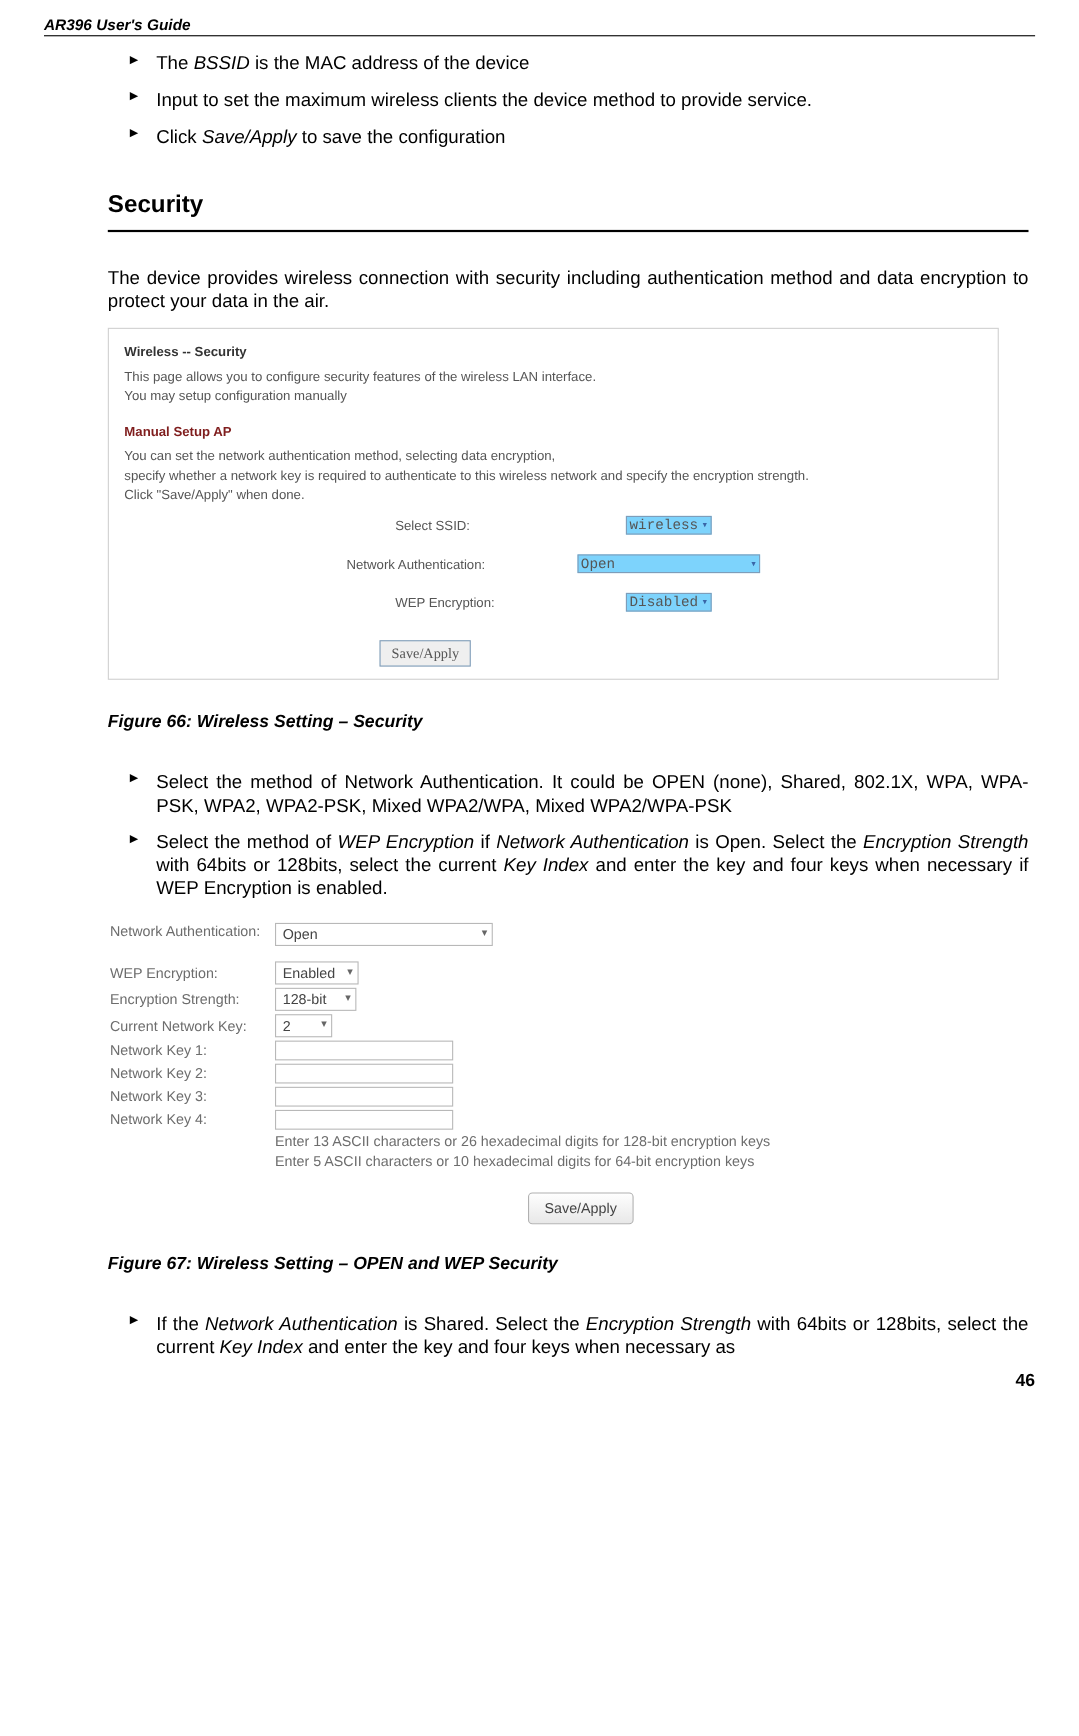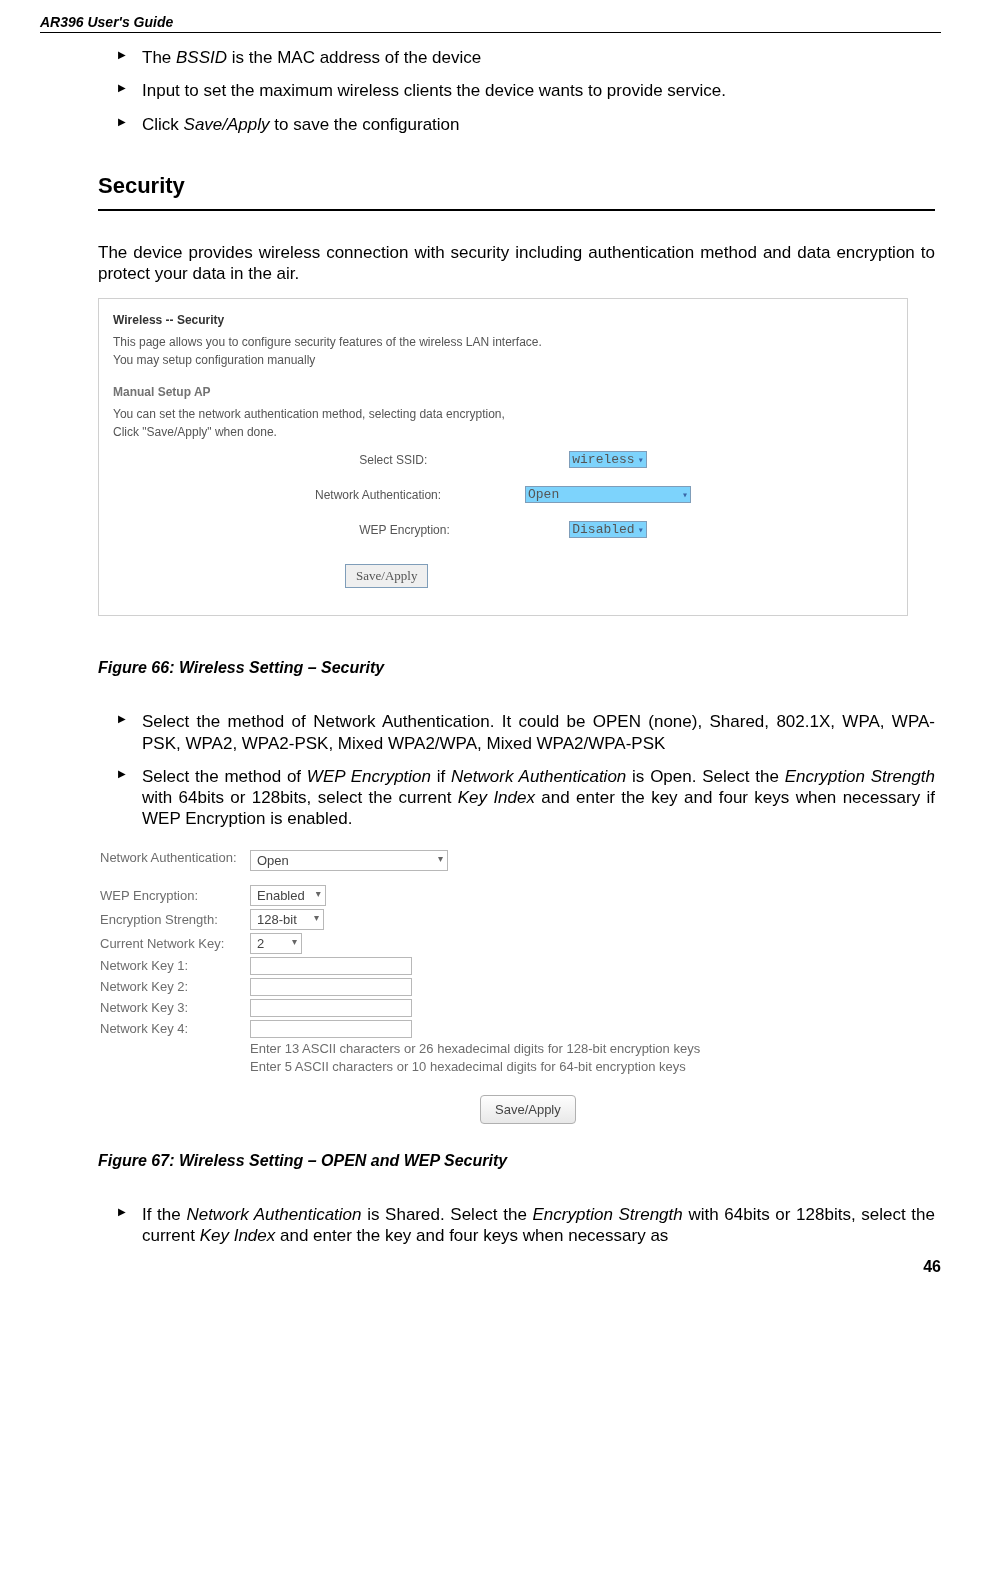--- a/index.html
+++ b/index.html
@@ -54,38 +54,38 @@
     margin-bottom: 16px;
   }
   .body-para {
     text-align: justify;
     margin-bottom: 14px;
     line-height: 1.25;
     margin-top: 31px;
   }
   .panel1 {
     border: 1px solid #d0d0d0;
-    padding: 14px 14px 27px 14px;
+    padding: 14px 14px 11px 14px;
     font-family: Verdana, Arial, sans-serif;
     font-size: 12px;
     color: #555;
-    margin-bottom: 43px;
+    margin-bottom: 30px;
     width: 780px;
   }
   .panel-title {
     font-weight: bold;
     color: #333;
     margin-bottom: 6px;
   }
   .panel-sub {
     line-height: 1.5;
   }
   .panel-sec {
     font-weight: bold;
-    color: #737373;
+    color: #7f1d1d;
     margin-top: 16px;
     margin-bottom: 6px;
   }
   .form-row {
     display: flex;
     align-items: center;
     margin-top: 10px;
     justify-content: center;
   }
   .form-row .lbl {
@@ -189,37 +189,38 @@
 <div class="page">
   <div class="header">AR396 User's Guide</div>
 
   <div class="content">
 
     <ul class="tri">
       <li>
         <span>The </span><span class="ital">BSSID</span><span> is the MAC address of the device</span>
       </li>
       <li>
-        <span>Input to set the maximum wireless clients the device wants to provide service.</span>
+        <span>Input to set the maximum wireless clients the device method to provide service.</span>
       </li>
       <li>
         <span>Click </span><span class="ital">Save/Apply</span><span> to save the configuration</span>
       </li>
     </ul>
 
     <div class="sec-head">Security</div>
 
     <div class="body-para">The device provides wireless connection with security including authentication method and data encryption to protect your data in the air.</div>
 
     <div class="panel1">
       <div class="panel-title">Wireless -- Security</div>
       <div class="panel-sub">This page allows you to configure security features of the wireless LAN interface.</div>
       <div class="panel-sub">You may setup configuration manually</div>
       <div class="panel-sec">Manual Setup AP</div>
       <div class="panel-sub">You can set the network authentication method, selecting data encryption,</div>
+      <div class="panel-sub">specify whether a network key is required to authenticate to this wireless network and specify the encryption strength.</div>
       <div class="panel-sub">Click "Save/Apply" when done.</div>
 
       <div class="form-row">
         <div class="lbl">Select SSID:</div>
         <div class="sel">
           <span>wireless</span>
             <span class="sel-arrow">▾</span>
         </div>
       </div>
       <div class="form-row" style="margin-top:18px;">

